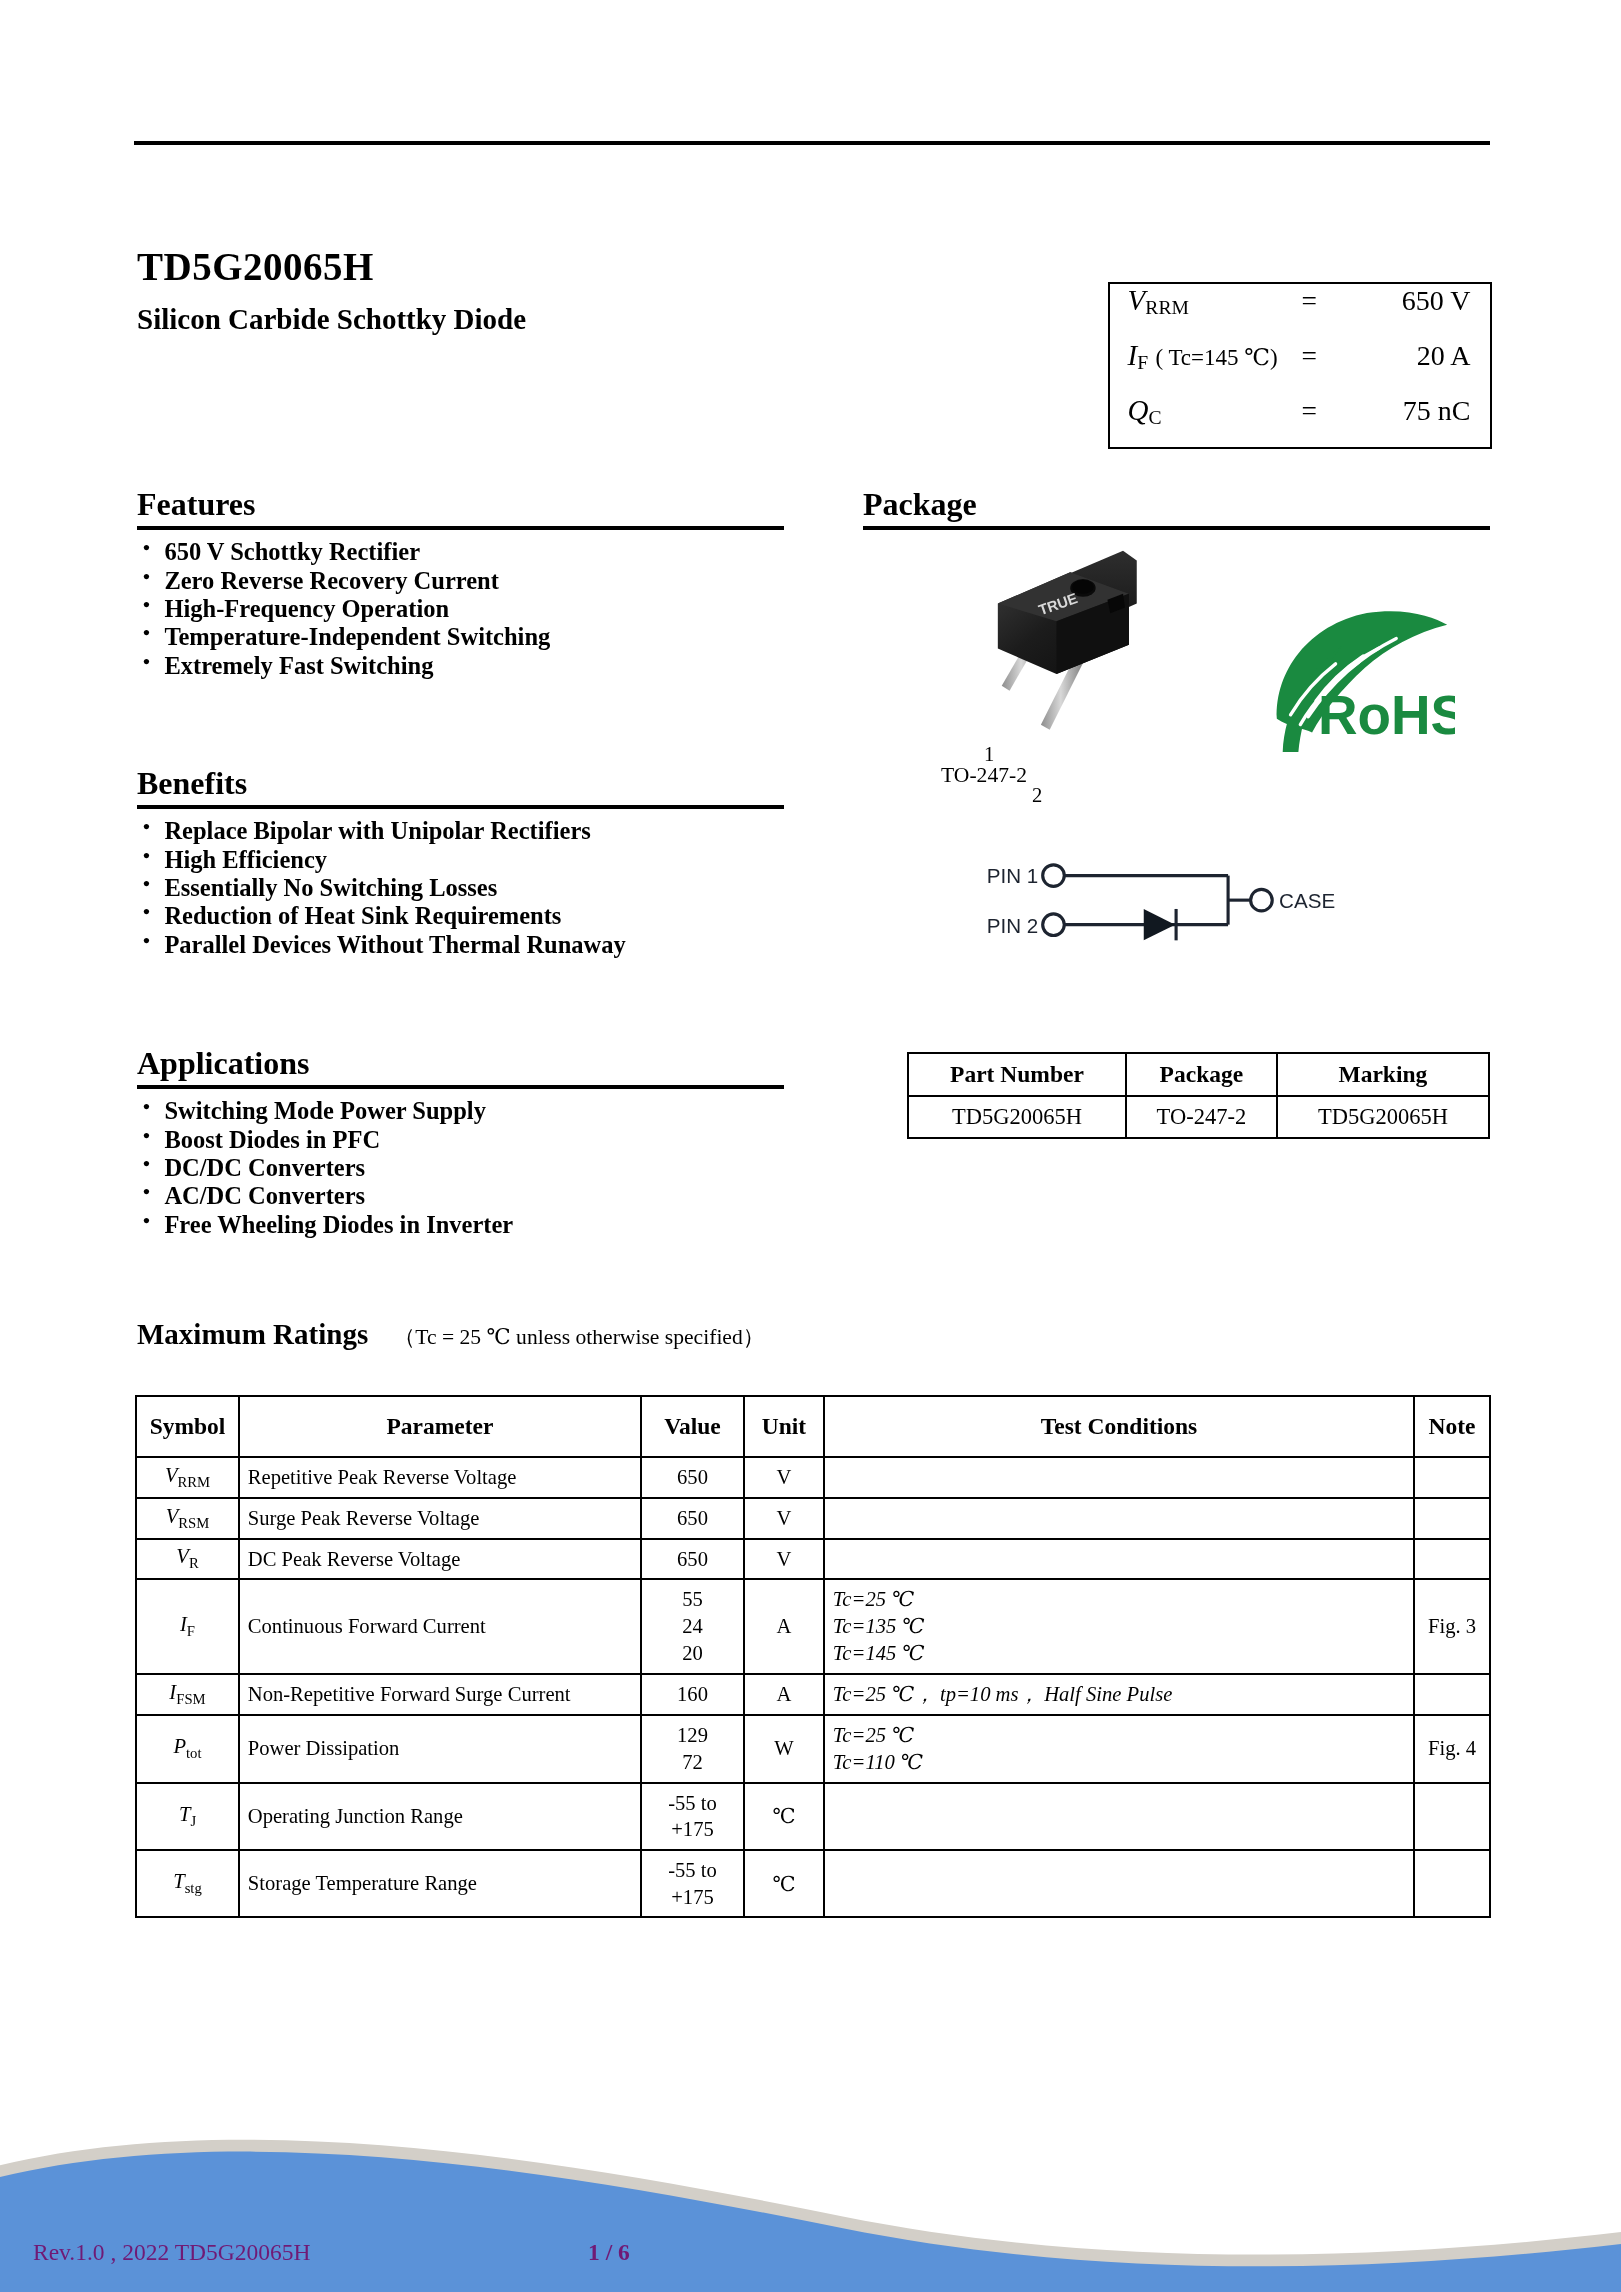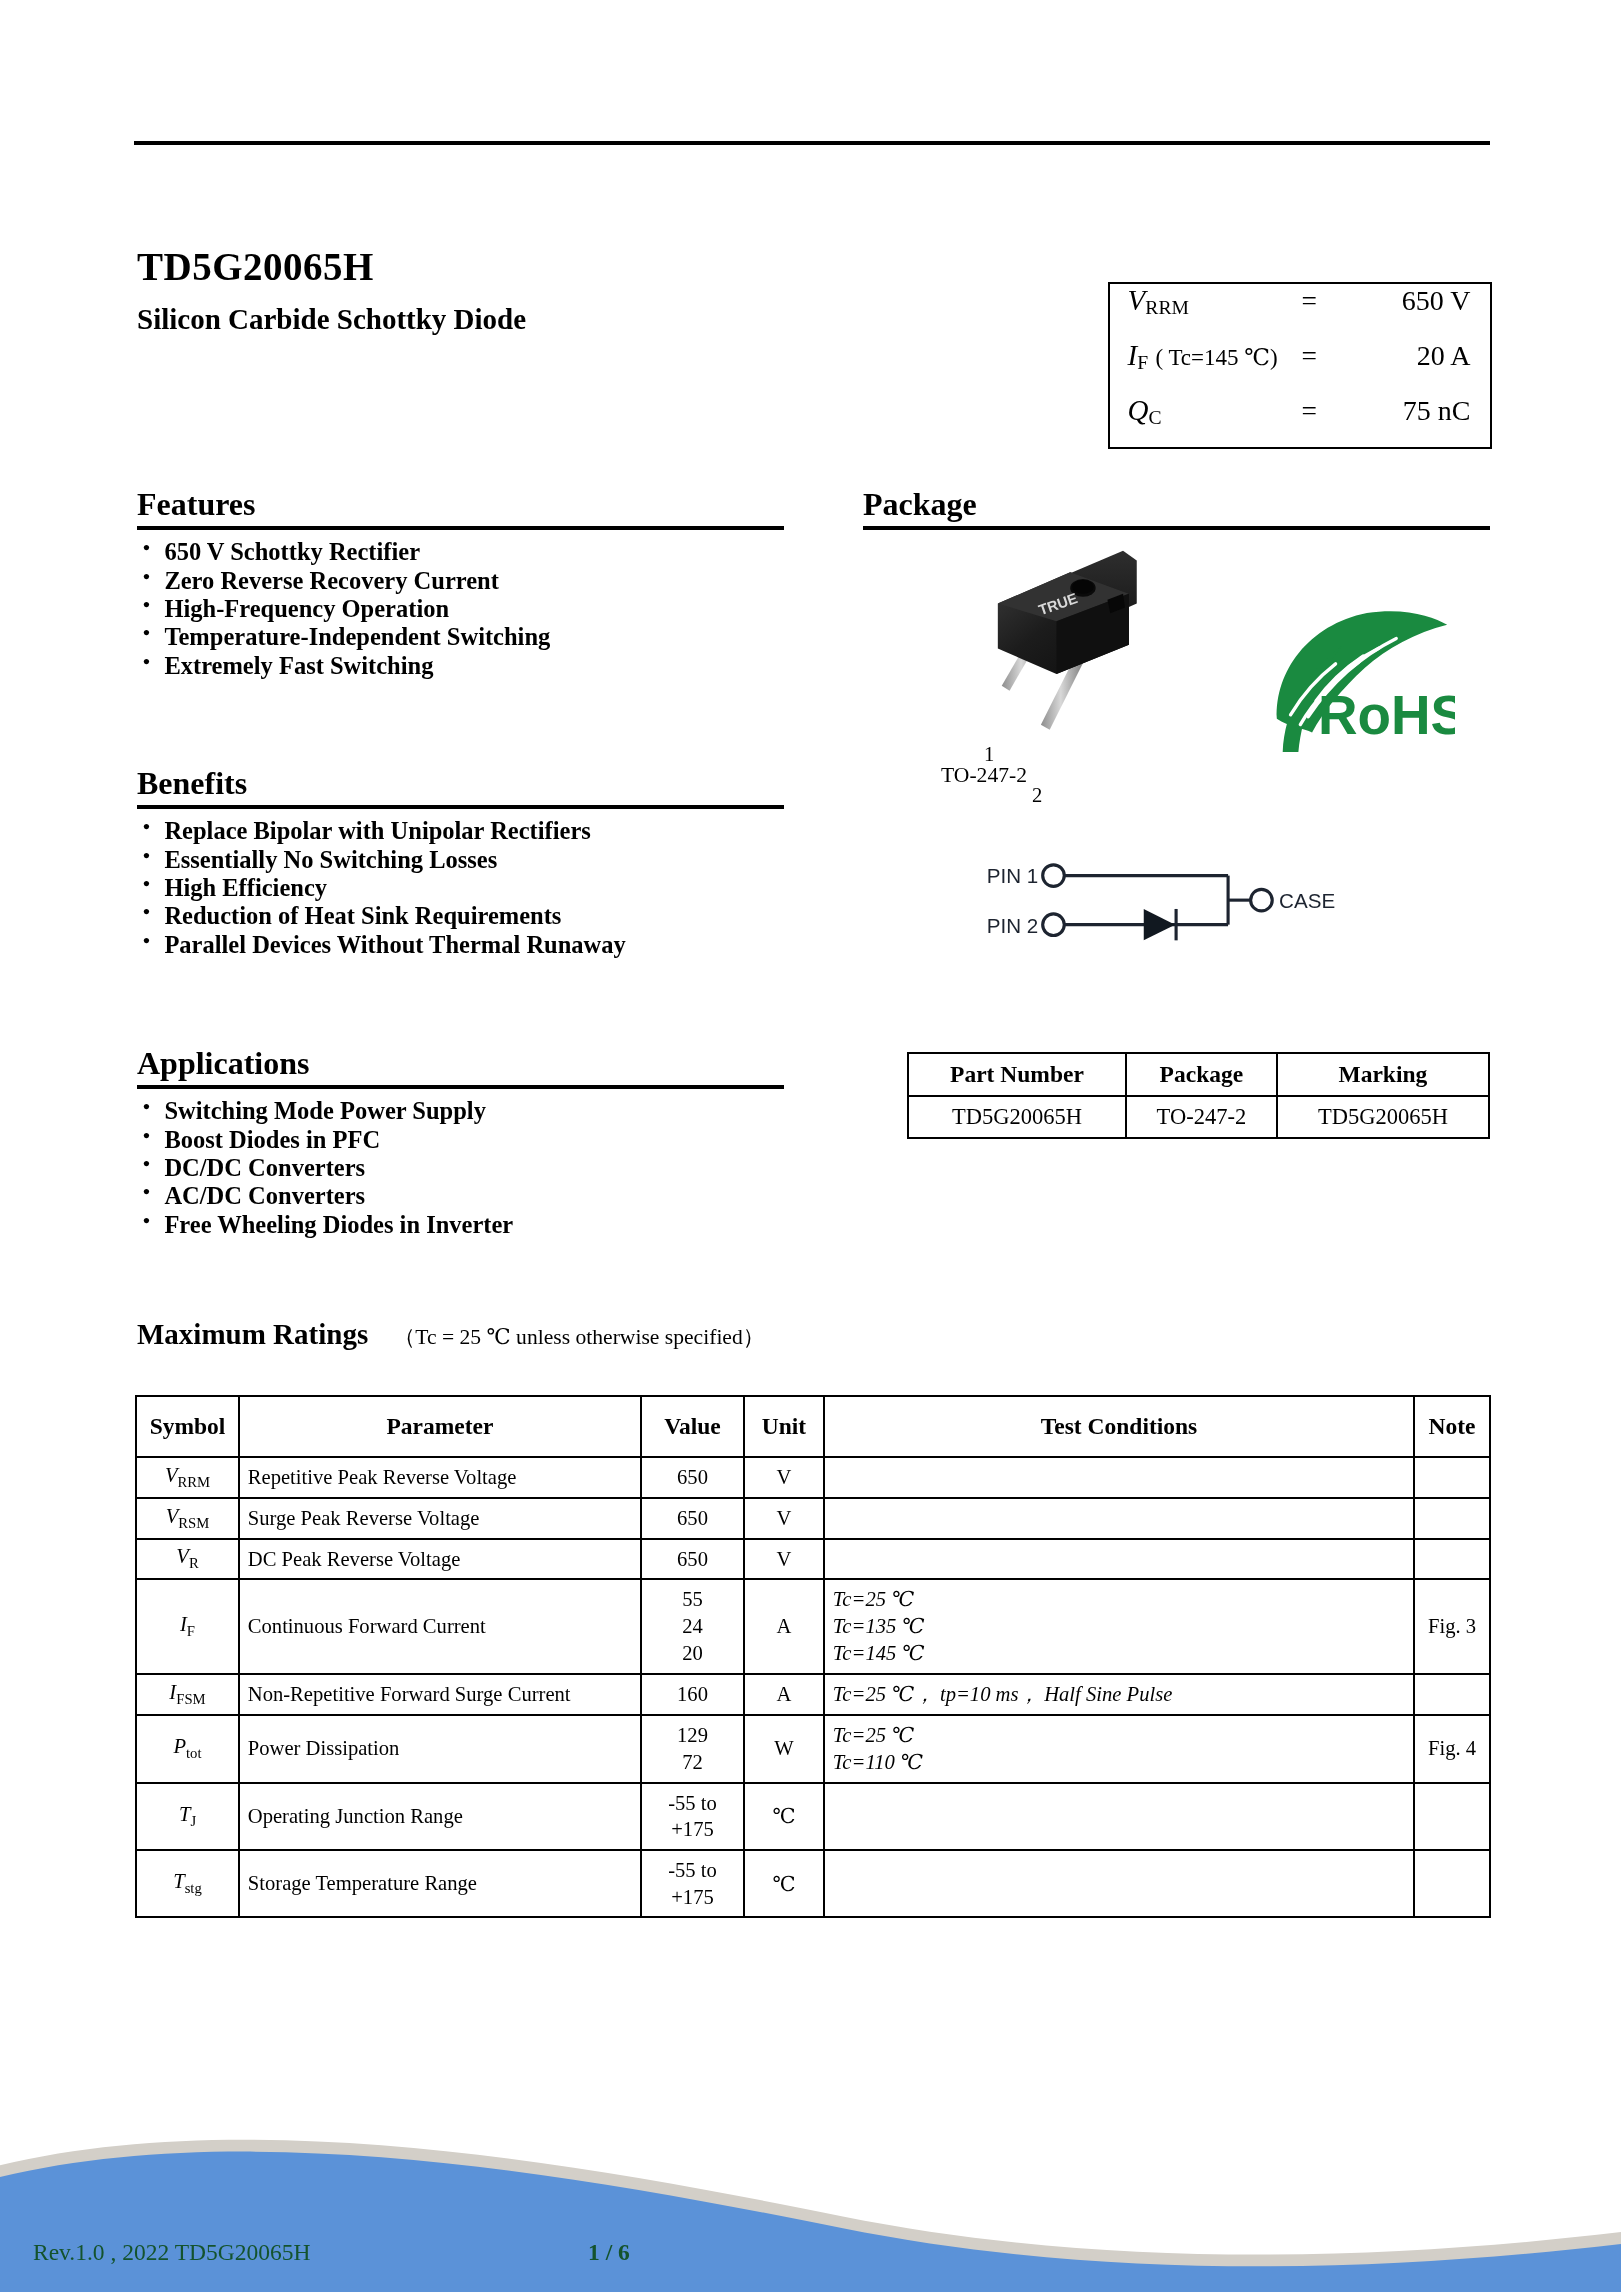--- a/index.html
+++ b/index.html
@@ -228,21 +228,21 @@
     position: absolute;
     left: 0;
     bottom: 0;
     width: 1621px;
     height: 167px;
   }
   .footer-text {
     position: absolute;
     bottom: 27.4px;
     font-size: 23.5px;
-    color: #14532d;
+    color: #701a75;
     font-family: "Liberation Serif", "DejaVu Serif", serif;
   }
   .footer-left { left: 33px; }
   .footer-page { left: 588px; font-weight: bold; }
 </style>
 </head>
 <body>
 
 <div class="top-rule"></div>
 
@@ -279,22 +279,22 @@
     <li>Temperature-Independent Switching</li>
     <li>Extremely Fast Switching</li>
   </ul>
 </div>
 
 <div class="sect" style="left:137px; top:767px; width:647px;">
   <div class="sect-head">Benefits</div>
   <div class="sect-rule"></div>
   <ul class="bullets">
     <li>Replace Bipolar with Unipolar Rectifiers</li>
+    <li>High Efficiency</li>
     <li>Essentially No Switching Losses</li>
-    <li>High Efficiency</li>
     <li>Reduction of Heat Sink Requirements</li>
     <li>Parallel Devices Without Thermal Runaway</li>
   </ul>
 </div>
 
 <div class="sect" style="left:137px; top:1047px; width:647px;">
   <div class="sect-head">Applications</div>
   <div class="sect-rule"></div>
   <ul class="bullets">
     <li>Switching Mode Power Supply</li>

